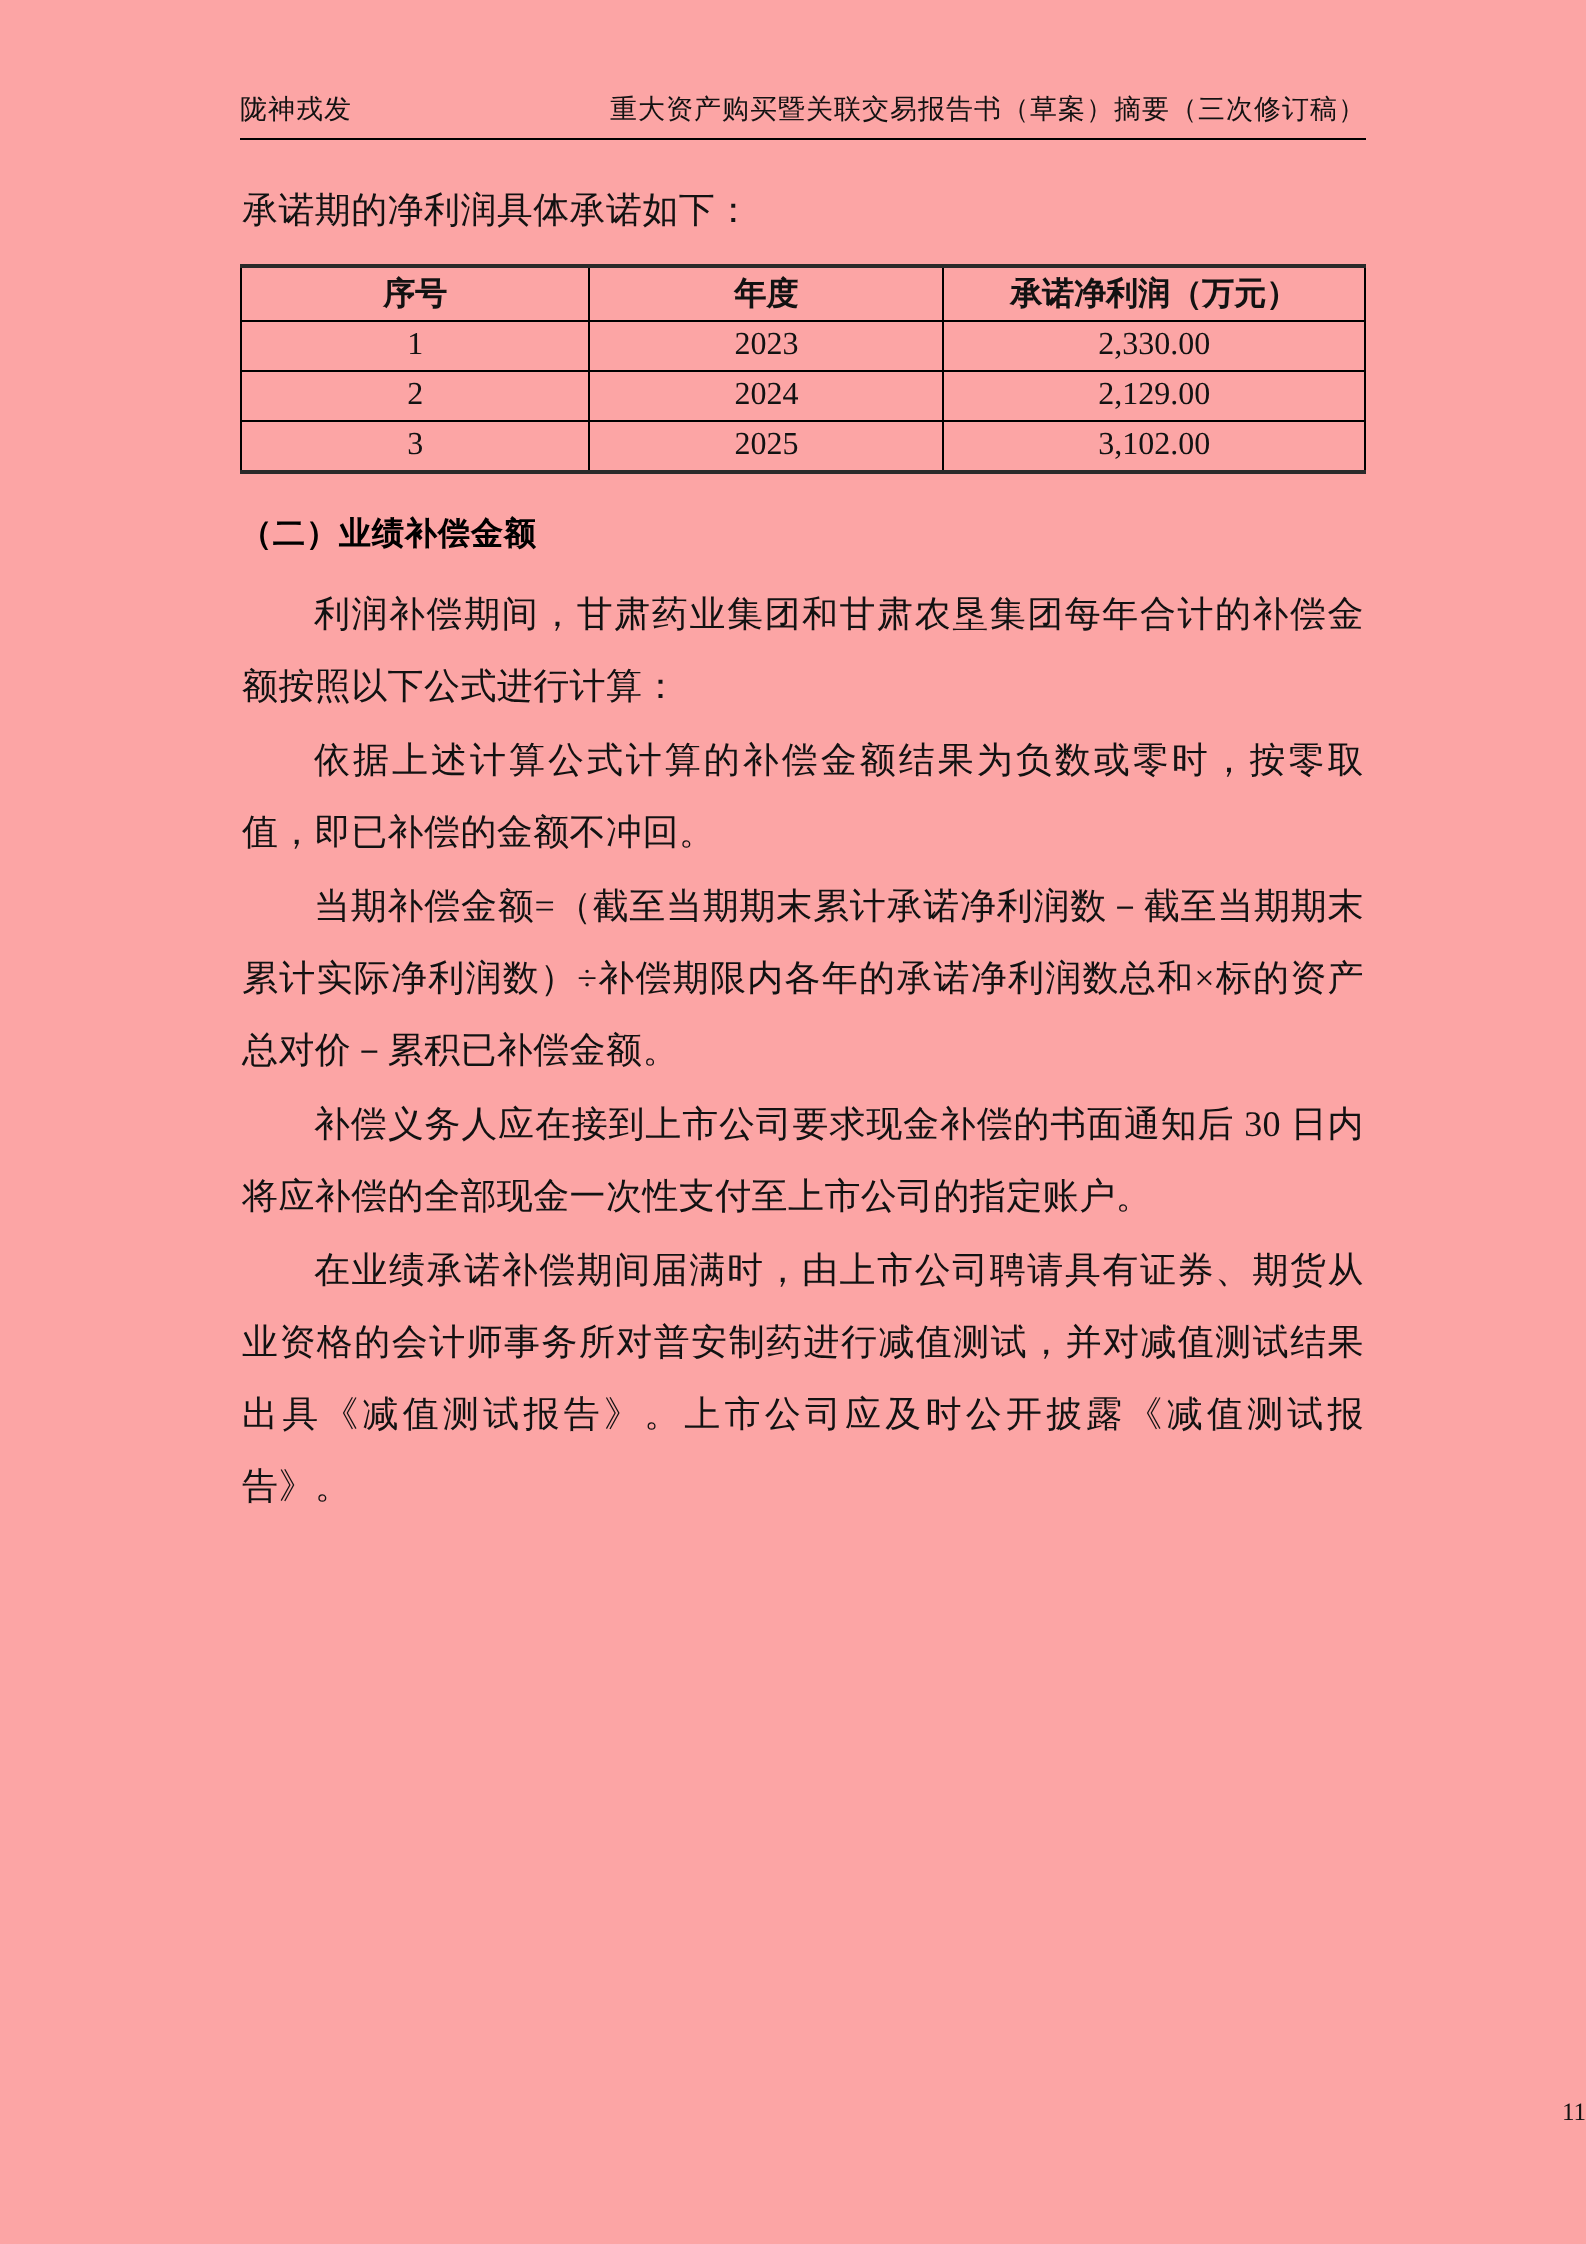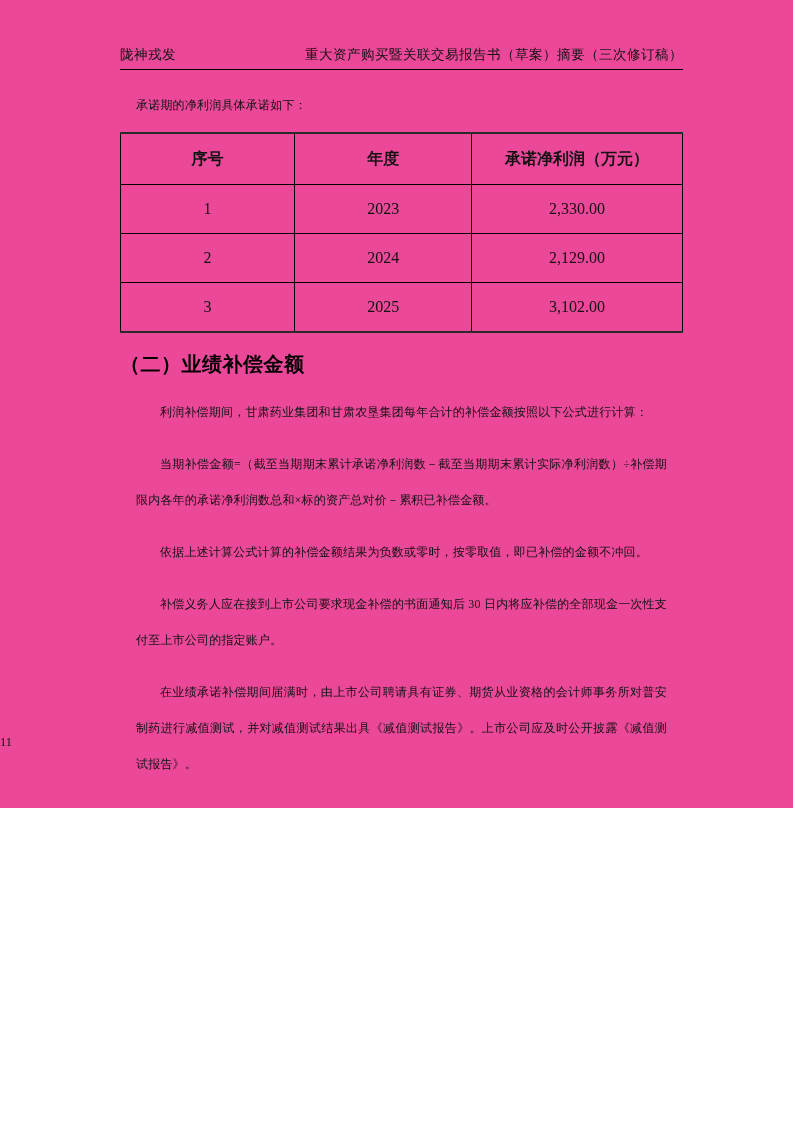--- a/index.html
+++ b/index.html
@@ -3,102 +3,102 @@
 <meta charset="utf-8">
 <style>
   html, body {
     margin: 0;
     padding: 0;
     background: #ffffff;
   }
   .page {
     position: relative;
     width: 793px;
-    height: 808px;
+    height: 1122px;
     box-sizing: border-box;
-    background: #ec4899;
+    background: #fca5a5;
     padding: 46px 110px 0 120px;
     color: #121212;
     font-family: "Liberation Serif", "DejaVu Serif", serif;
     overflow: hidden;
   }
   
   .doc-header {
     display: flex;
     justify-content: space-between;
     align-items: flex-end;
     border-bottom: 1px solid #000;
     padding-bottom: 5px;
     font-size: 13.5px;
     letter-spacing: 0.5px;
   }
   .doc-header .hdr-left { white-space: nowrap; }
   .doc-header .hdr-right { white-space: nowrap; margin-left: 47px; }
 
   
   .para {
-    margin: 16px;
-    font-size: 12px;
+    margin: 1px;
+    font-size: 18px;
     line-height: 36px;
     text-align: justify;
     text-justify: inter-character;
     text-indent: 2em;
     letter-spacing: 0.2px;
   }
   .para.no-indent { text-indent: 0; }
   .intro { margin-top: 17px; margin-bottom: 9px; }
   .note  { margin-top: 10px; }
 
   
   .sec-heading {
     font-family: "Liberation Sans", "DejaVu Sans", sans-serif;
     font-weight: 700;
-    font-size: 20px;
+    font-size: 16px;
     line-height: 28px;
     margin: 17px 0 7px 0;
     color: #000;
     letter-spacing: 0.5px;
   }
 
   
   table.commit-table {
     width: 100%;
     border-collapse: collapse;
     table-layout: fixed;
     border-top: 2.5px solid #2a2a2a;
     border-bottom: 2.5px solid #2a2a2a;
     border-left: 1px solid #000;
     border-right: 1px solid #000;
   }
   .commit-table th, .commit-table td {
     border: 1px solid #000;
     text-align: center;
     vertical-align: middle;
-    padding: 12px;
+    padding: 0;
     font-size: 16px;
     height: 24px;
     overflow: hidden;
     white-space: nowrap;
     margin-top: 24px;
   }
   .commit-table th {
     font-weight: 700;
     height: 26px;
   }
   .commit-table col.c1 { width: 31%; }
   .commit-table col.c2 { width: 31.5%; }
   .commit-table col.c3 { width: 37.5%; }
 
   
   .page-footer {
     position: absolute;
     left: 0;
     bottom: 58px;
     width: 100%;
-    text-align: left;
+    text-align: right;
     font-size: 12.5px;
     color: #121212;
   }
 </style>
 </head>
 <body>
 
 <div class="page">
 
   <div class="doc-header">
@@ -137,22 +137,22 @@
         <td>2025</td>
         <td>3,102.00</td>
       </tr>
     </tbody>
   </table>
 
 
   <section>
     <h2 class="sec-heading">（二）业绩补偿金额</h2>
     <p class="para">利润补偿期间，甘肃药业集团和甘肃农垦集团每年合计的补偿金额按照以下公式进行计算：</p>
+    <p class="para">依据上述计算公式计算的补偿金额结果为负数或零时，按零取值，即已补偿的金额不冲回。</p>
     <p class="para">当期补偿金额=（截至当期期末累计承诺净利润数－截至当期期末累计实际净利润数）÷补偿期限内各年的承诺净利润数总和×标的资产总对价－累积已补偿金额。</p>
-    <p class="para">依据上述计算公式计算的补偿金额结果为负数或零时，按零取值，即已补偿的金额不冲回。</p>
   </section>
 
   <section>
     <p class="para">补偿义务人应在接到上市公司要求现金补偿的书面通知后 30 日内将应补偿的全部现金一次性支付至上市公司的指定账户。</p>
   </section>
 
   <section>
     <p class="para">在业绩承诺补偿期间届满时，由上市公司聘请具有证券、期货从业资格的会计师事务所对普安制药进行减值测试，并对减值测试结果出具《减值测试报告》。上市公司应及时公开披露《减值测试报告》。</p>
   </section>
 

